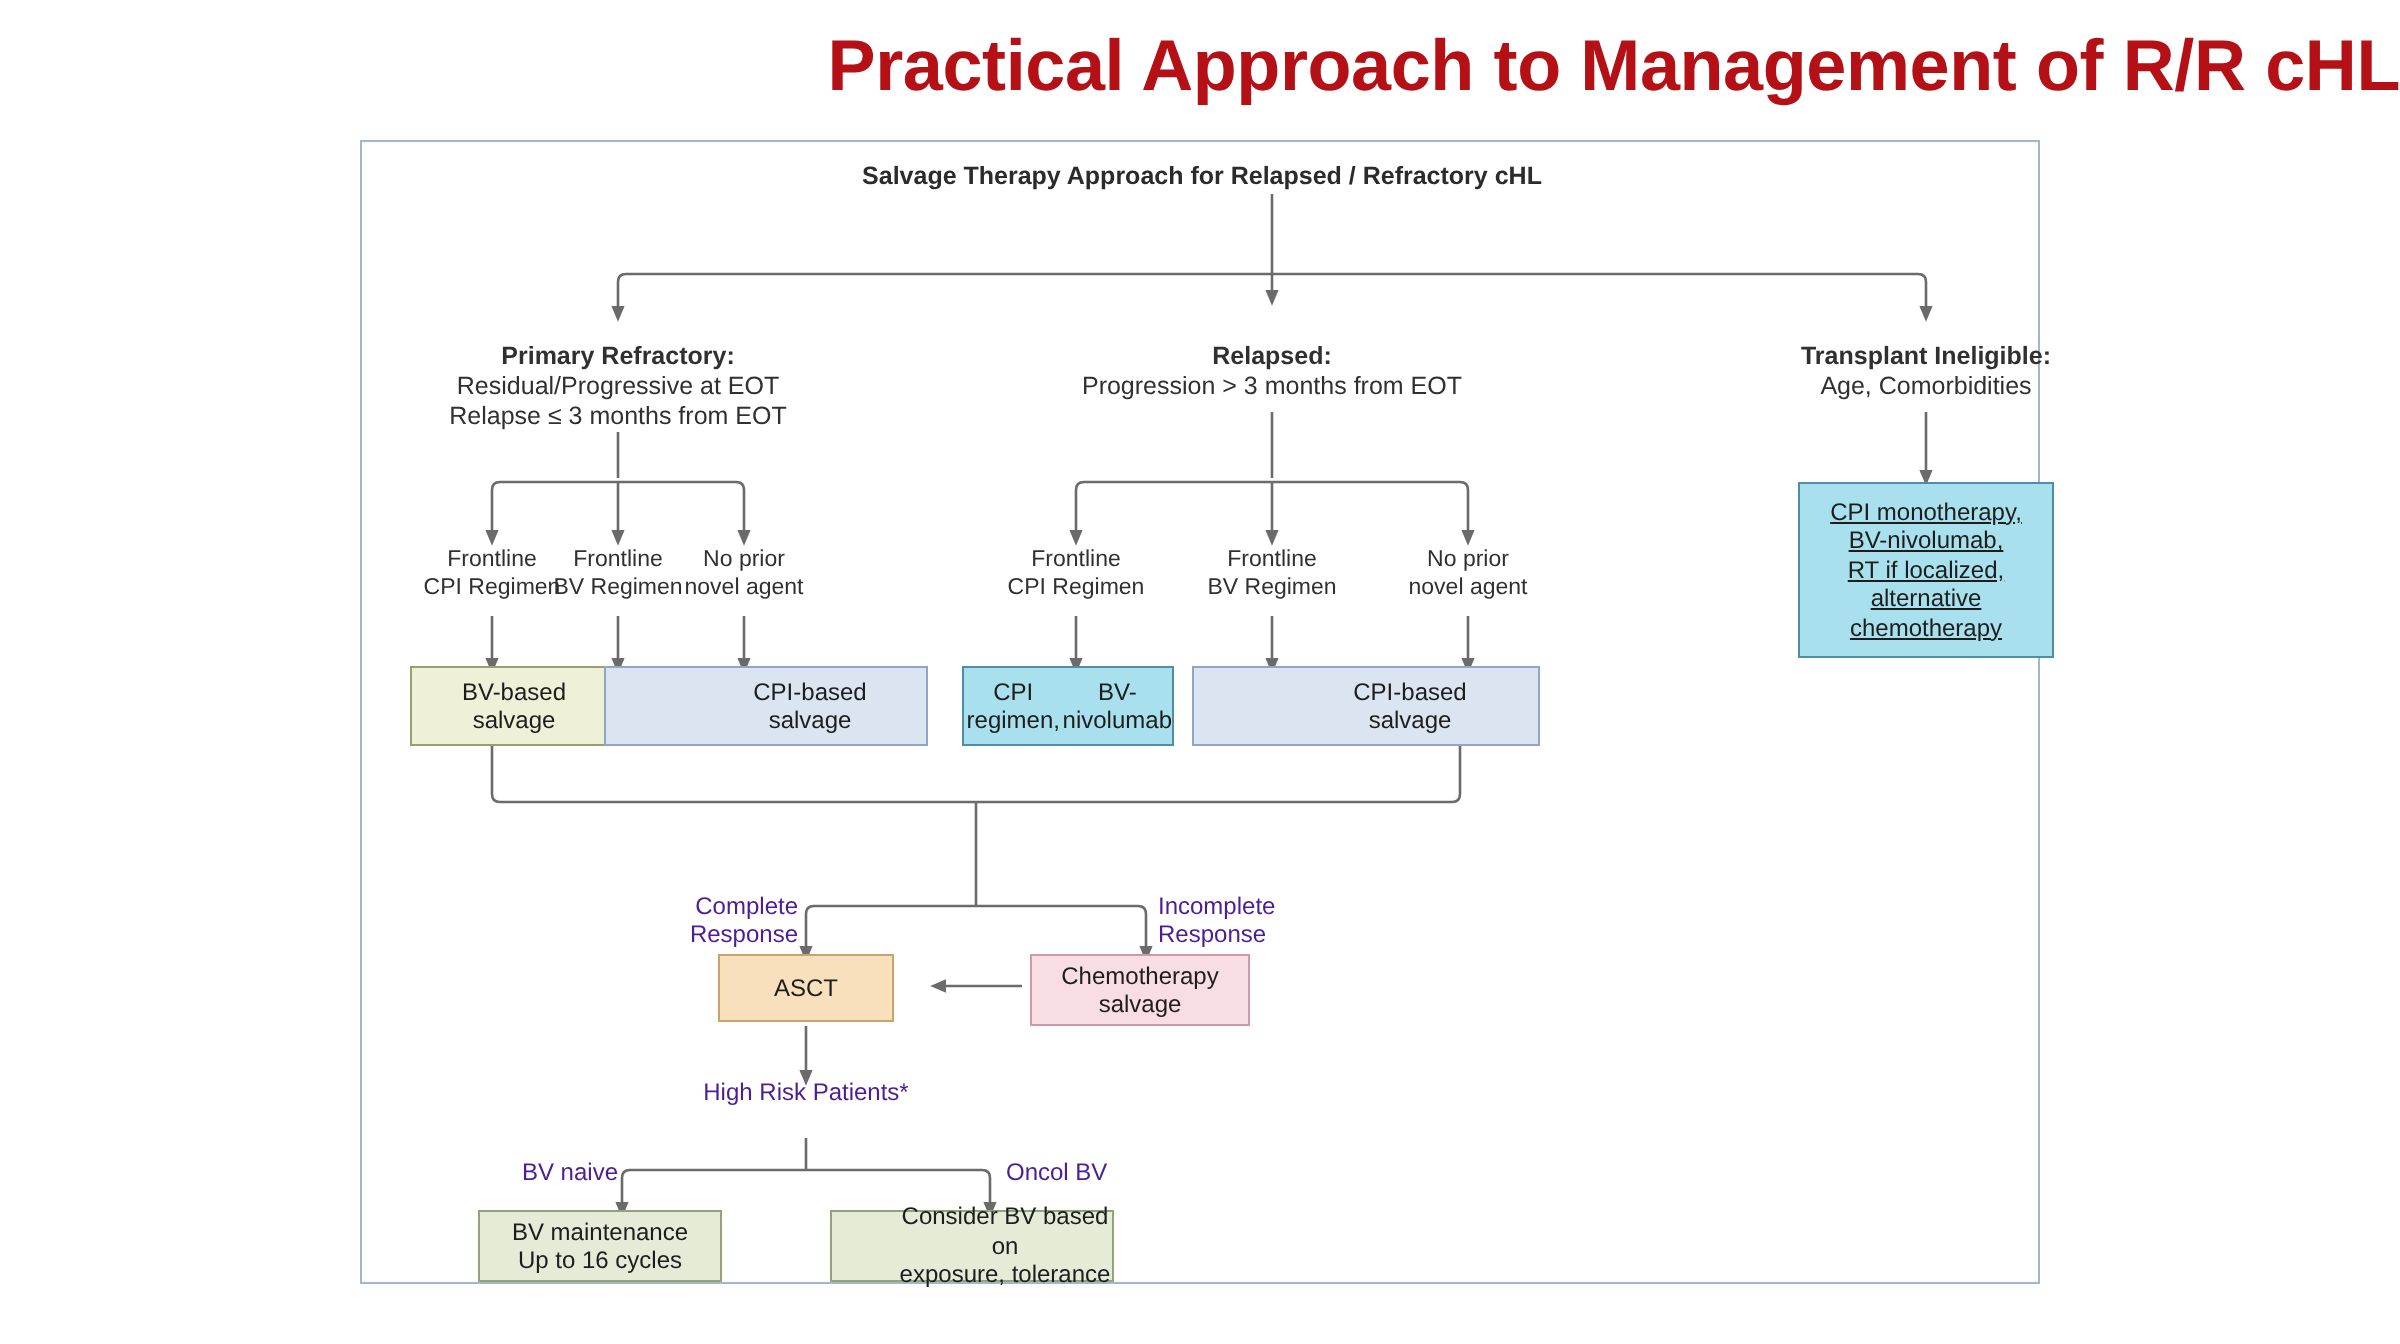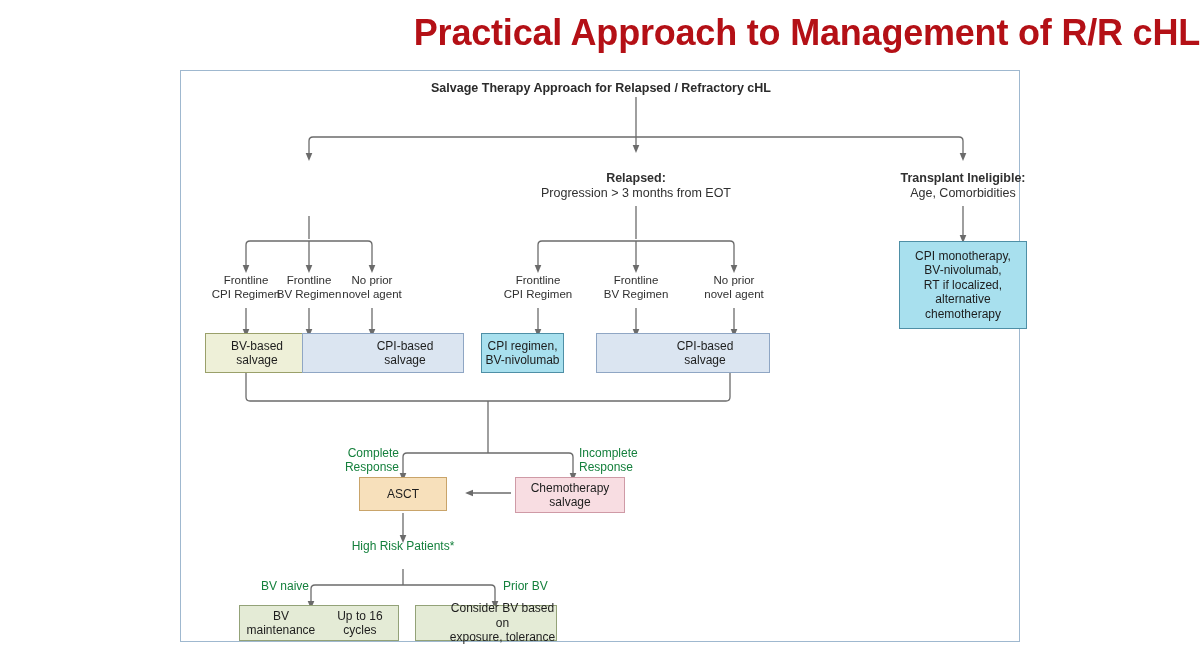--- a/index.html
+++ b/index.html
@@ -60,21 +60,21 @@
 
   .small-label {
     text-align: center;
     font-size: 11.5px;
     color: #303030;
     line-height: 14px;
     white-space: nowrap;
   }
   .plain-label {
     font-size: 12px;
-    color: #15803d;
+    color: #4c1d95;
     line-height: 14px;
     white-space: nowrap;
     text-align: center;
   }
 
   .box {
     box-sizing: border-box;
     display: flex;
     align-items: center;
     justify-content: center;
@@ -163,20 +163,25 @@
 
       <path class="w" d="M222,442 L222,468" marker-end="url(#ah)"></path>
 
       <path class="w" d="M222,498 L222,512"></path>
       <path class="w" d="M130,522 L130,518 Q130,514 134,514 L310,514 Q314,514 314,518 L314,522"></path>
       <path class="w" d="M222,512 L222,514"></path>
       <path class="w" d="M130,522 L130,534" marker-end="url(#ah)"></path>
       <path class="w" d="M314,522 L314,534" marker-end="url(#ah)"></path>
     </svg>
 
+    <div class="lay node-label" style="left:8px; top:100px; width:240px;">
+      <div class="hd">Primary Refractory:</div>
+      <div>Residual/Progressive at EOT</div>
+      <div>Relapse ≤ 3 months from EOT</div>
+    </div>
 
     <div class="lay node-label" style="left:335px; top:100px; width:240px;">
       <div class="hd">Relapsed:</div>
       <div>Progression &gt; 3 months from EOT</div>
     </div>
 
     <div class="lay node-label" style="left:672px; top:100px; width:220px;">
       <div class="hd">Transplant Ineligible:</div>
       <div>Age, Comorbidities</div>
     </div>
@@ -214,31 +219,31 @@
     <div class="lay box box-olive" style="left:24px; top:262px; width:104px; height:40px; flex-direction:column;">
       <div>BV-based</div>
       <div>salvage</div>
     </div>
 
     <div class="lay box box-lav" style="left:121px; top:262px; width:162px; height:40px; flex-direction:column;">
       <div>CPI-based</div>
       <div>salvage</div>
     </div>
 
-    <div class="lay box box-cyan" style="left:300px; top:262px; width:83px; height:40px; flex-direction:column;text-align:center;">
+    <div class="lay box box-cyan" style="left:300px; top:262px; width:106px; height:40px; flex-direction:row;text-align:center;">
       <div>CPI regimen,</div>
       <div>BV-nivolumab</div>
     </div>
 
     <div class="lay box box-lav" style="left:415px; top:262px; width:174px; height:40px; flex-direction:column;">
       <div>CPI-based</div>
       <div>salvage</div>
     </div>
 
-    <div class="lay box box-cyan" style="left:718px; top:170px; width:128px; height:88px; flex-direction:column;">
+    <div class="lay box box-cyan" style="left:718px; top:170px; width:128px; height:88px; flex-direction:column;text-decoration:underline;">
       <div>CPI monotherapy,</div>
       <div>BV-nivolumab,</div>
       <div>RT if localized,</div>
       <div>alternative</div>
       <div>chemotherapy</div>
     </div>
 
     <div class="lay plain-label" style="left:152px; top:375px; width:66px; text-align:right;">
       <div>Complete</div>
       <div>Response</div>
@@ -255,23 +260,23 @@
 
     <div class="lay box box-pink" style="left:334px; top:406px; width:110px; height:36px; flex-direction:column;">
       <div>Chemotherapy</div>
       <div>salvage</div>
     </div>
 
     <div class="lay plain-label" style="left:152px; top:468px; width:140px;">High Risk Patients*</div>
 
     <div class="lay plain-label" style="left:70px; top:508px; width:58px; text-align:right;">BV naive</div>
 
-    <div class="lay plain-label" style="left:322px; top:508px; width:60px; text-align:left;">Prior BV</div>
-
-    <div class="lay box box-green" style="left:58px; top:534px; width:160px; height:36px; flex-direction:row;">
+    <div class="lay plain-label" style="left:322px; top:508px; width:60px; text-align:left;">Oncol BV</div>
+
+    <div class="lay box box-green" style="left:58px; top:534px; width:122px; height:36px; flex-direction:column;">
       <div>BV maintenance</div>
       <div>Up to 16 cycles</div>
     </div>
 
     <div class="lay box box-green" style="left:234px; top:534px; width:142px; height:36px; flex-direction:column;padding-left:33px;">
       <div>Consider BV based on</div>
       <div>exposure, tolerance</div>
     </div>
 
   </div>

